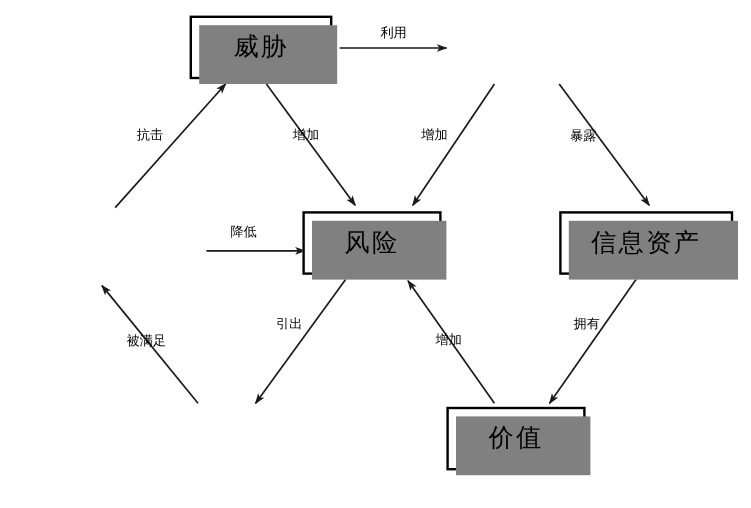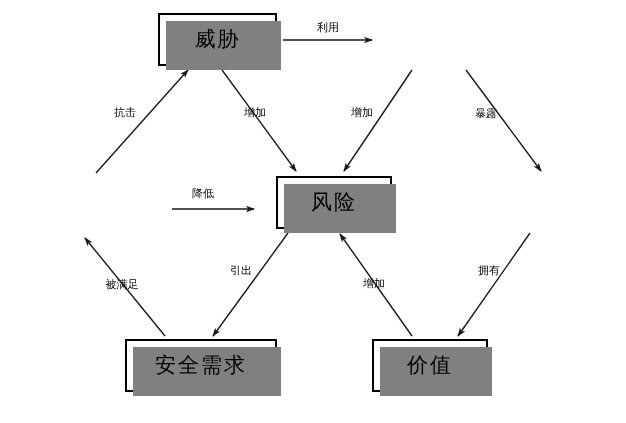--- a/index.html
+++ b/index.html
@@ -61,21 +61,21 @@
     letter-spacing: 0px;
     z-index: 6;
     font-family: Liberation Mono, monospace;
     transform: translate(-50%, -50%);
   }
 
   
   #node-threat        { left: 158px; top: 13px;  width: 119px; height: 53px; }
   #node-vulnerability { left: 378px; top: 13px;  width: 113px; height: 53px; }
   #node-control       { left: 14px;  top: 176px; width: 152px; height: 53px; }
-  #node-risk          { left: 276px; top: 176px; width: 116px; height: 53px; }
+  #node-risk          { left: 252px; top: 176px; width: 116px; height: 53px; }
   #node-asset         { left: 466px; top: 176px; width: 145px; height: 53px; }
   #node-requirement   { left: 125px; top: 339px; width: 152px; height: 53px; }
   #node-value         { left: 372px; top: 339px; width: 116px; height: 53px; }
 </style>
 </head>
 <body>
 
 <div id="canvas">
 
   <svg id="edges" viewBox="0 0 626 423" width="626" height="423" xmlns="http://www.w3.org/2000/svg">
@@ -109,24 +109,24 @@
   <div class="node" id="node-threat">
     <span class="node-label">威胁</span>
   </div>
 
 
 
   <div class="node" id="node-risk">
     <span class="node-label">风险</span>
   </div>
 
+  <div class="node" id="node-asset">
+    <span class="node-label">信息资产</span>
+  </div>
 
-  <div class="node" id="node-requirement">
-    <span class="node-label">安全需求</span>
-  </div>
 
   <div class="node" id="node-value">
     <span class="node-label">价值</span>
   </div>
 
   <span class="edge-label" id="lbl-e1" style="left: 328px; top: 27px;">利用</span>
   <span class="edge-label" id="lbl-e2" style="left: 125px; top: 112px;">抗击</span>
   <span class="edge-label" id="lbl-e3" style="left: 255px; top: 112px;">增加</span>
   <span class="edge-label" id="lbl-e4" style="left: 362px; top: 112px;">增加</span>
   <span class="edge-label" id="lbl-e5" style="left: 486px; top: 113px;">暴露</span>

